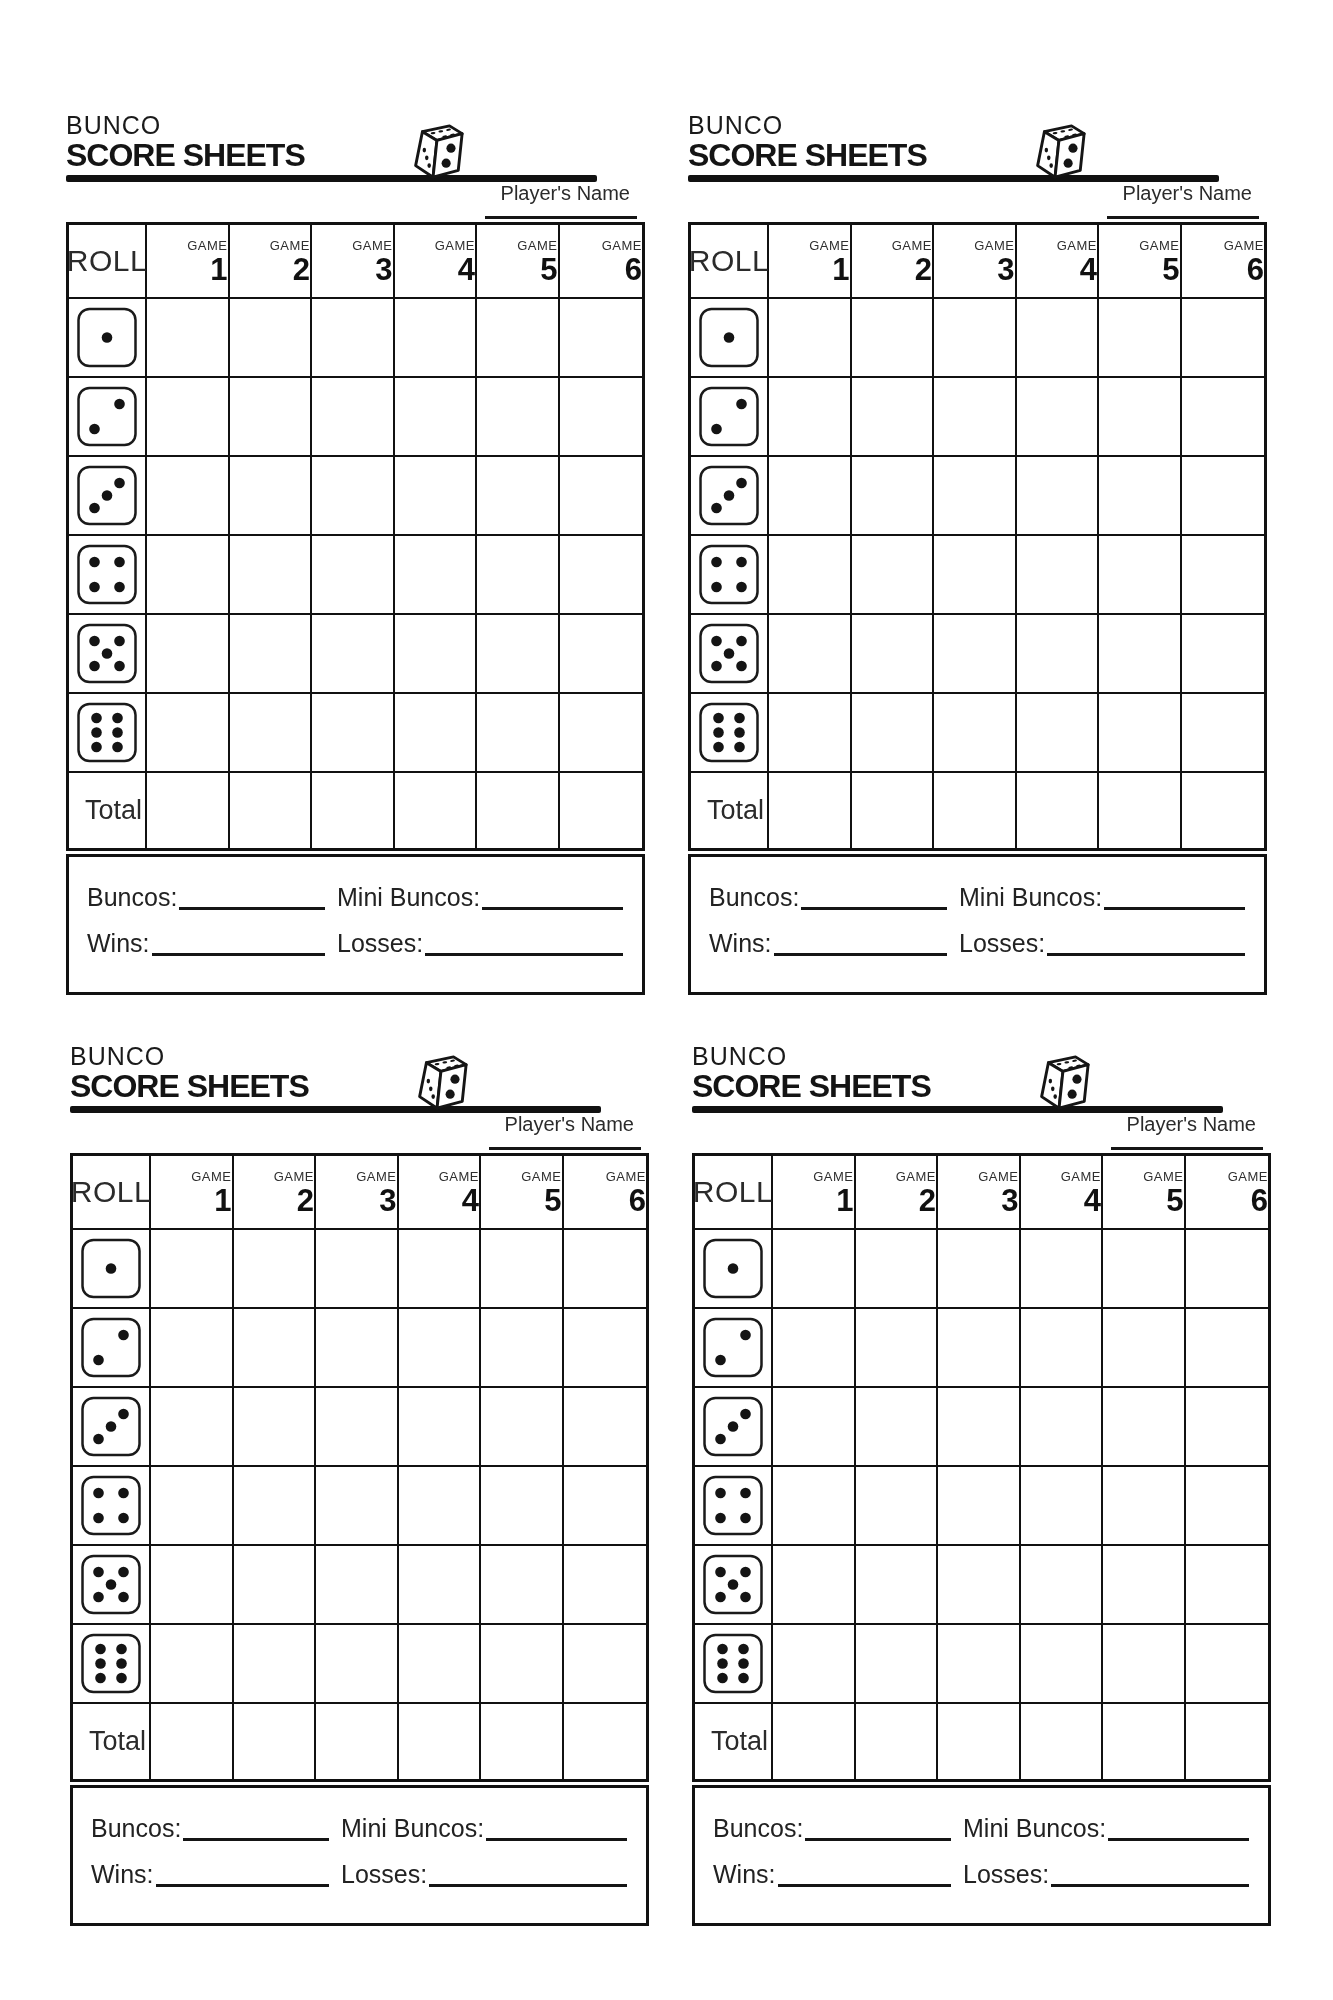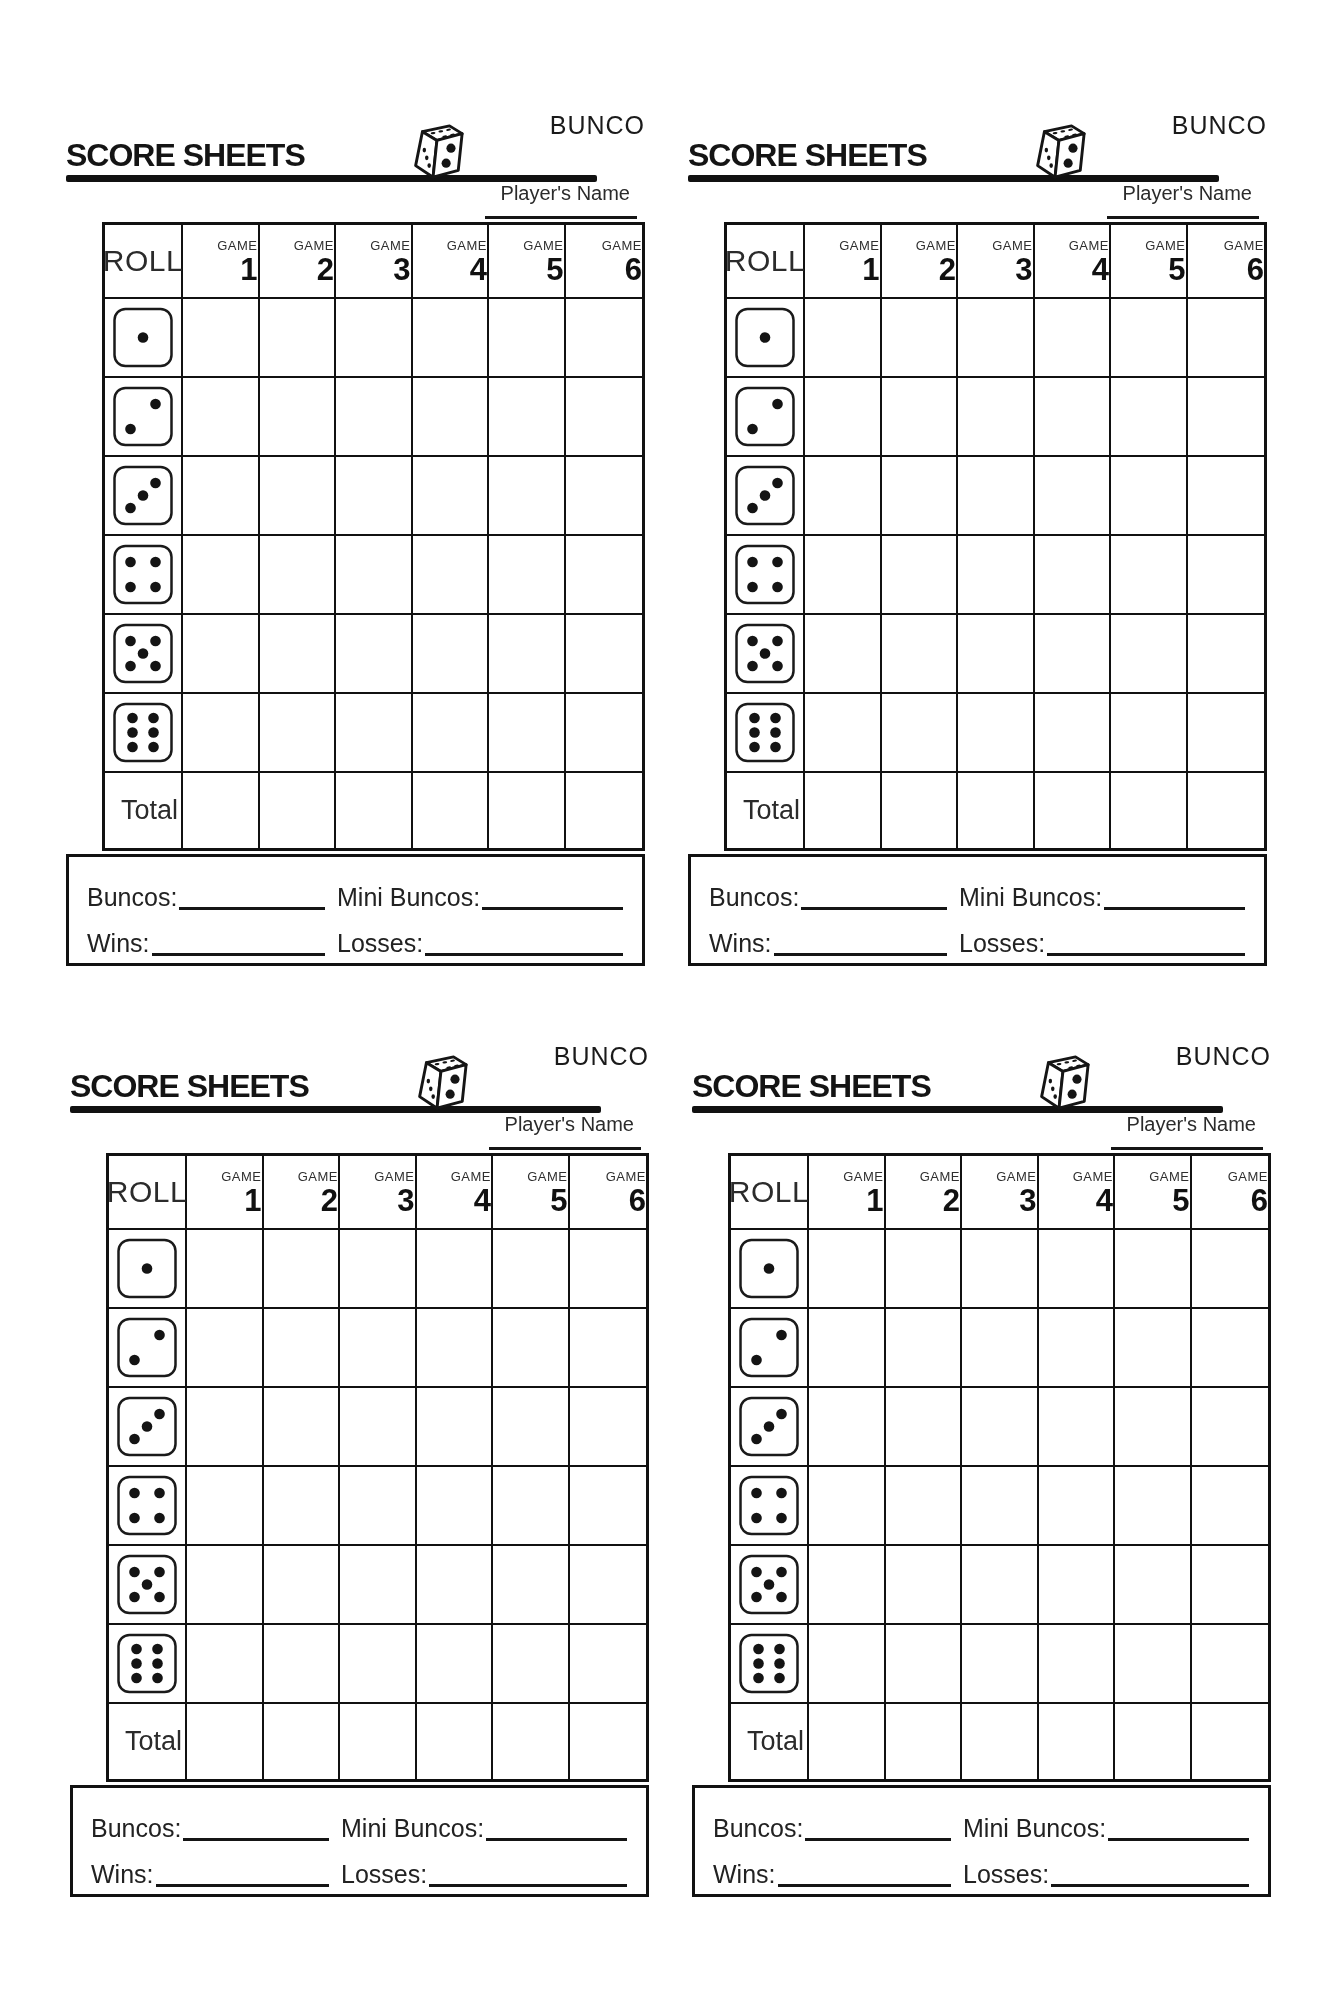--- a/index.html
+++ b/index.html
@@ -7,50 +7,49 @@
     width:1333px;height:2000px;background:#ffffff;position:relative;
     font-family:"Liberation Sans", sans-serif;color:#1a1a1a;overflow:hidden;
   }
   .sheet{position:absolute;width:579px;}
   .pos-top-left{left:66px;top:112px;}
   .pos-top-right{left:688px;top:112px;}
   .pos-bottom-left{left:70px;top:1043px;}
   .pos-bottom-right{left:692px;top:1043px;}
 
   .sheet-header{position:relative;}
-  .brand{font-size:25px;font-weight:400;letter-spacing:1px;color:#1a1a1a;line-height:1.05;text-align:right;}
+  .brand{font-size:25px;font-weight:400;letter-spacing:1px;color:#1a1a1a;line-height:1.05;}
   .title{font-size:32px;font-weight:800;letter-spacing:-1px;line-height:1;margin-top:1px;color:#141414;}
   .title-die{position:absolute;left:334px;top:10px;width:70px;height:62px;}
   .divider{height:7px;background:#111;width:531px;margin-top:4px;border-radius:2px;}
 
   .player-row{display:flex;justify-content:flex-end;align-items:flex-end;height:37px;padding-right:8px;flex-direction:column;}
   .player-label{font-size:20px;font-weight:300;color:#2b2b2b;margin-right:7px;line-height:1.1;}
   .blank{border-bottom:3px solid #151515;display:inline-block;}
   .player-blank{width:152px;height:20px;}
 
   .grid{
     margin-top:3px;border:3px solid #111;display:grid;background:#701a75;
     grid-template-columns:78px repeat(6,1fr);
     grid-template-rows:74px repeat(6,79px) 75px;
-    margin-left:36px;
   }
   .cell,.hcell{border-right:2.5px solid #111;border-bottom:2.5px solid #111;background:#fff;box-sizing:border-box;}
   .col-last{border-right:none;}
   .row-last{border-bottom:none;}
   .roll-head{display:flex;align-items:center;justify-content:center;
     font-size:30px;font-weight:300;color:#2b2b2b;letter-spacing:0.5px;}
   .game-head{display:flex;flex-direction:column;align-items:flex-end;justify-content:center;padding-top:2px;}
   .game-word{font-size:13px;letter-spacing:0.5px;color:#2f2f2f;line-height:1.2;}
   .game-num{font-size:31px;font-weight:700;color:#111;line-height:1.05;margin-top:1px;}
   .roll-cell{display:flex;align-items:center;justify-content:center;}
   .die{width:60px;height:61px;}
   .total-cell{display:flex;align-items:center;padding-left:16px;
     font-size:27px;font-weight:300;color:#2b2b2b;}
 
-  .footer{margin-top:3px;border:3px solid #111;height:112px;box-sizing:border-box;
+  .footer{margin-top:3px;border:3px solid #111;height:141px;box-sizing:border-box;
     padding:16px 0 0 18px;position:relative;display:flex;flex-direction:column;gap:9px;background:#fff;}
   .frow{position:relative;display:flex;align-items:flex-end;height:37px;}
   .pair{display:flex;align-items:flex-end;}
   .p1{width:238px;}
   .p2{position:absolute;left:250px;width:286px;}
   .flabel{font-size:25px;font-weight:300;color:#222;line-height:1.05;white-space:nowrap;}
   .grow{flex:1;height:6px;margin-left:2px;}
 </style>
 </head>
 <body>

